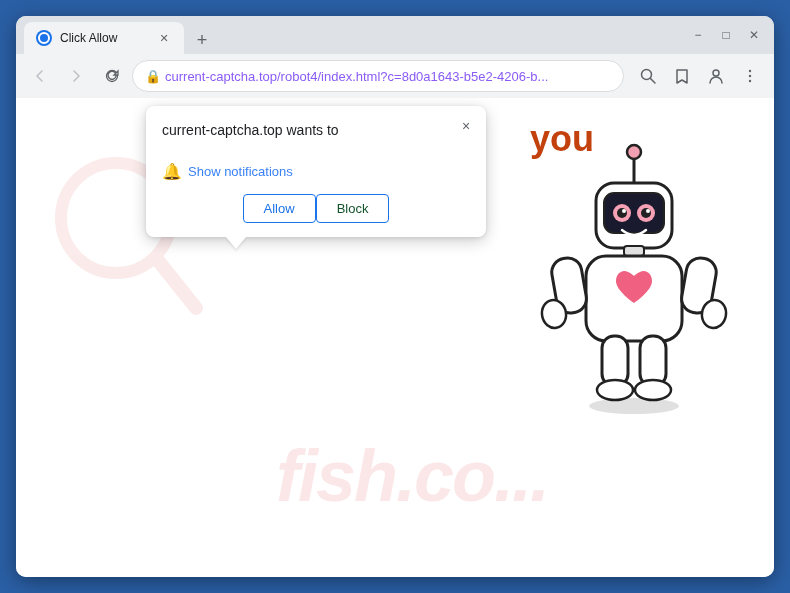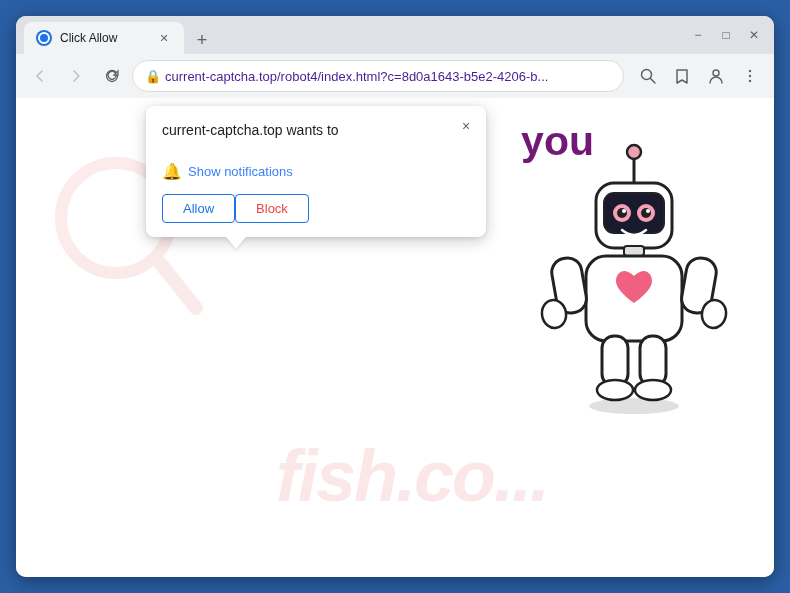--- a/index.html
+++ b/index.html
@@ -168,21 +168,21 @@
 
     .lock-icon {
       width: 14px;
       height: 14px;
       color: #5f6368;
       font-size: 13px;
     }
 
     .url-text {
       font-size: 13px;
-      color: #4c1d95;
+      color: #8b5cf6;
       flex: 1;
       overflow: hidden;
       text-overflow: ellipsis;
       white-space: nowrap;
     }
 
     .nav-icons {
       display: flex;
       align-items: center;
       gap: 2px;
@@ -223,23 +223,23 @@
       user-select: none;
       font-style: italic;
       margin-left: 34px;
     }
 
     
     .you-text {
       position: absolute;
       top: 20px;
       right: 180px;
-      font-size: 41px;
+      font-size: 36px;
       font-weight: 700;
-      color: #701a75;
+      color: #c2410c;
     }
 
     
     .robot-container {
       position: absolute;
       right: 40px;
       top: 30px;
       width: 200px;
       height: 320px;
     }
@@ -302,40 +302,40 @@
       font-size: 16px;
     }
 
     .permission-text {
       font-size: 13px;
       color: #3b82f6;
     }
 
     .popup-buttons {
       display: flex;
-      justify-content: flex-start;
+      justify-content: center;
     }
 
     .btn-allow {
       padding: 6px 20px;
       border: 1px solid #1a73e8;
       border-radius: 4px;
       background: white;
       color: #1a73e8;
       font-size: 13px;
       font-weight: 500;
       cursor: pointer;
     }
 
     .btn-block {
       padding: 6px 20px;
       border: 1px solid #1a73e8;
       border-radius: 4px;
       background: white;
-      color: #ef4444;
+      color: #14532d;
       font-size: 13px;
       font-weight: 500;
       cursor: pointer;
     }
 
     
     .popup-tail {
       position: absolute;
       bottom: -12px;
       left: 80px;

